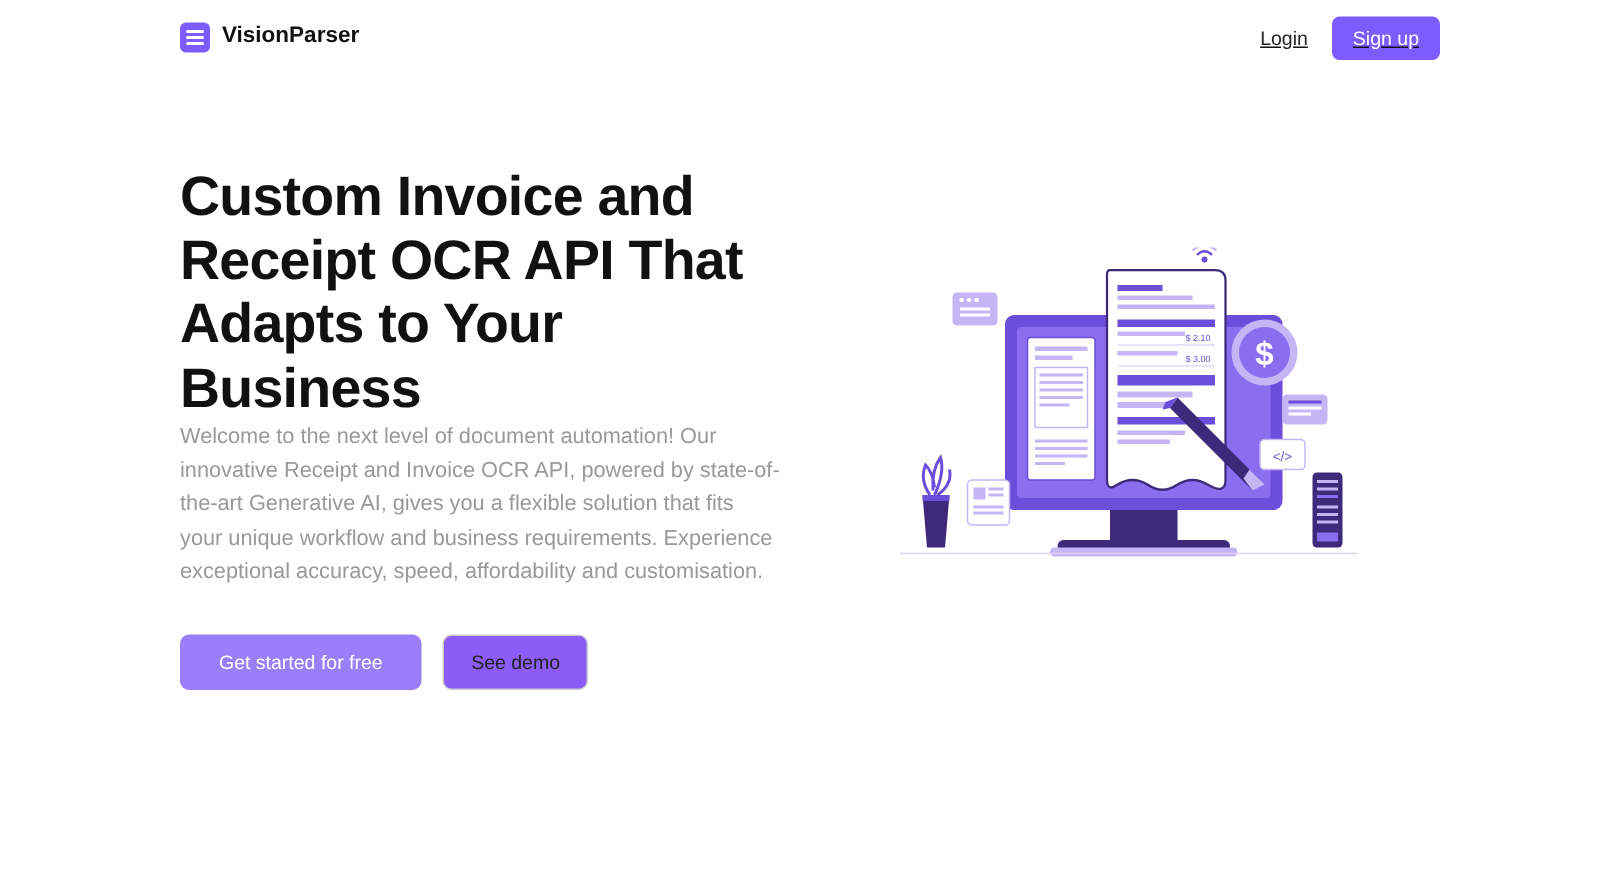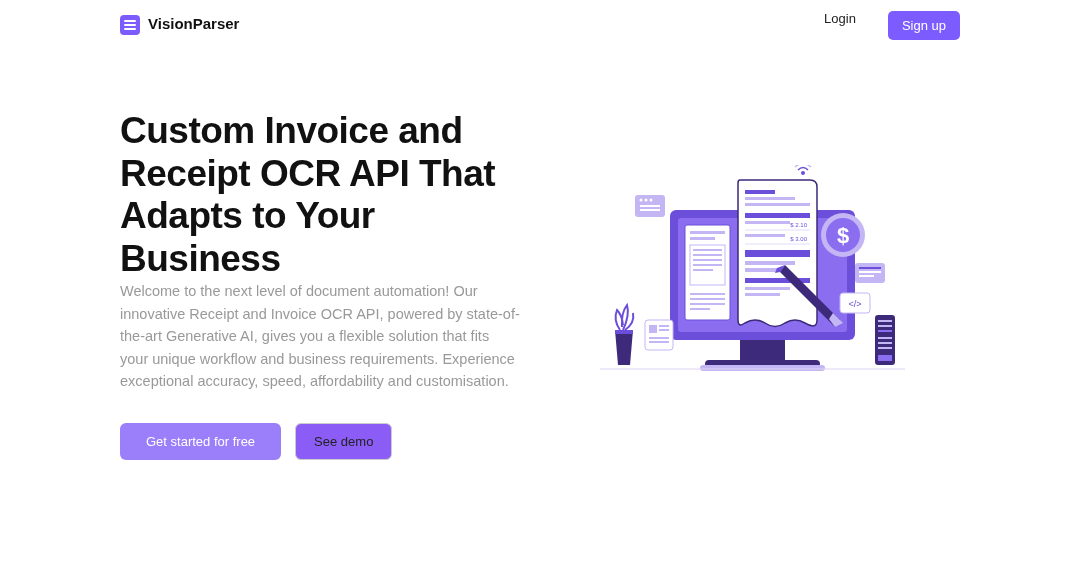--- a/index.html
+++ b/index.html
@@ -58,37 +58,37 @@
       color: #222;
       text-decoration: none;
       cursor: pointer;
     }
     .nav a.active {
       color: #7c5cff;
     }
     .auth {
       margin-left: auto;
       display: flex;
-      align-items: flex-start;
+      align-items: center;
       gap: 16px;
+      text-decoration: underline;
     }
     .login {
       font-size: 13px;
       color: #222;
       cursor: pointer;
     }
     .signup {
       background: #7c5cff;
       color: #fff;
       font-size: 13px;
       padding: 7px 14px;
       border-radius: 5px;
       cursor: pointer;
       border: none;
-      margin-left: 16px;
     }
     .hero {
       display: flex;
       padding: 60px 120px 0 120px;
       gap: 40px;
     }
     .hero-left {
       flex: 1;
       max-width: 440px;
     }

